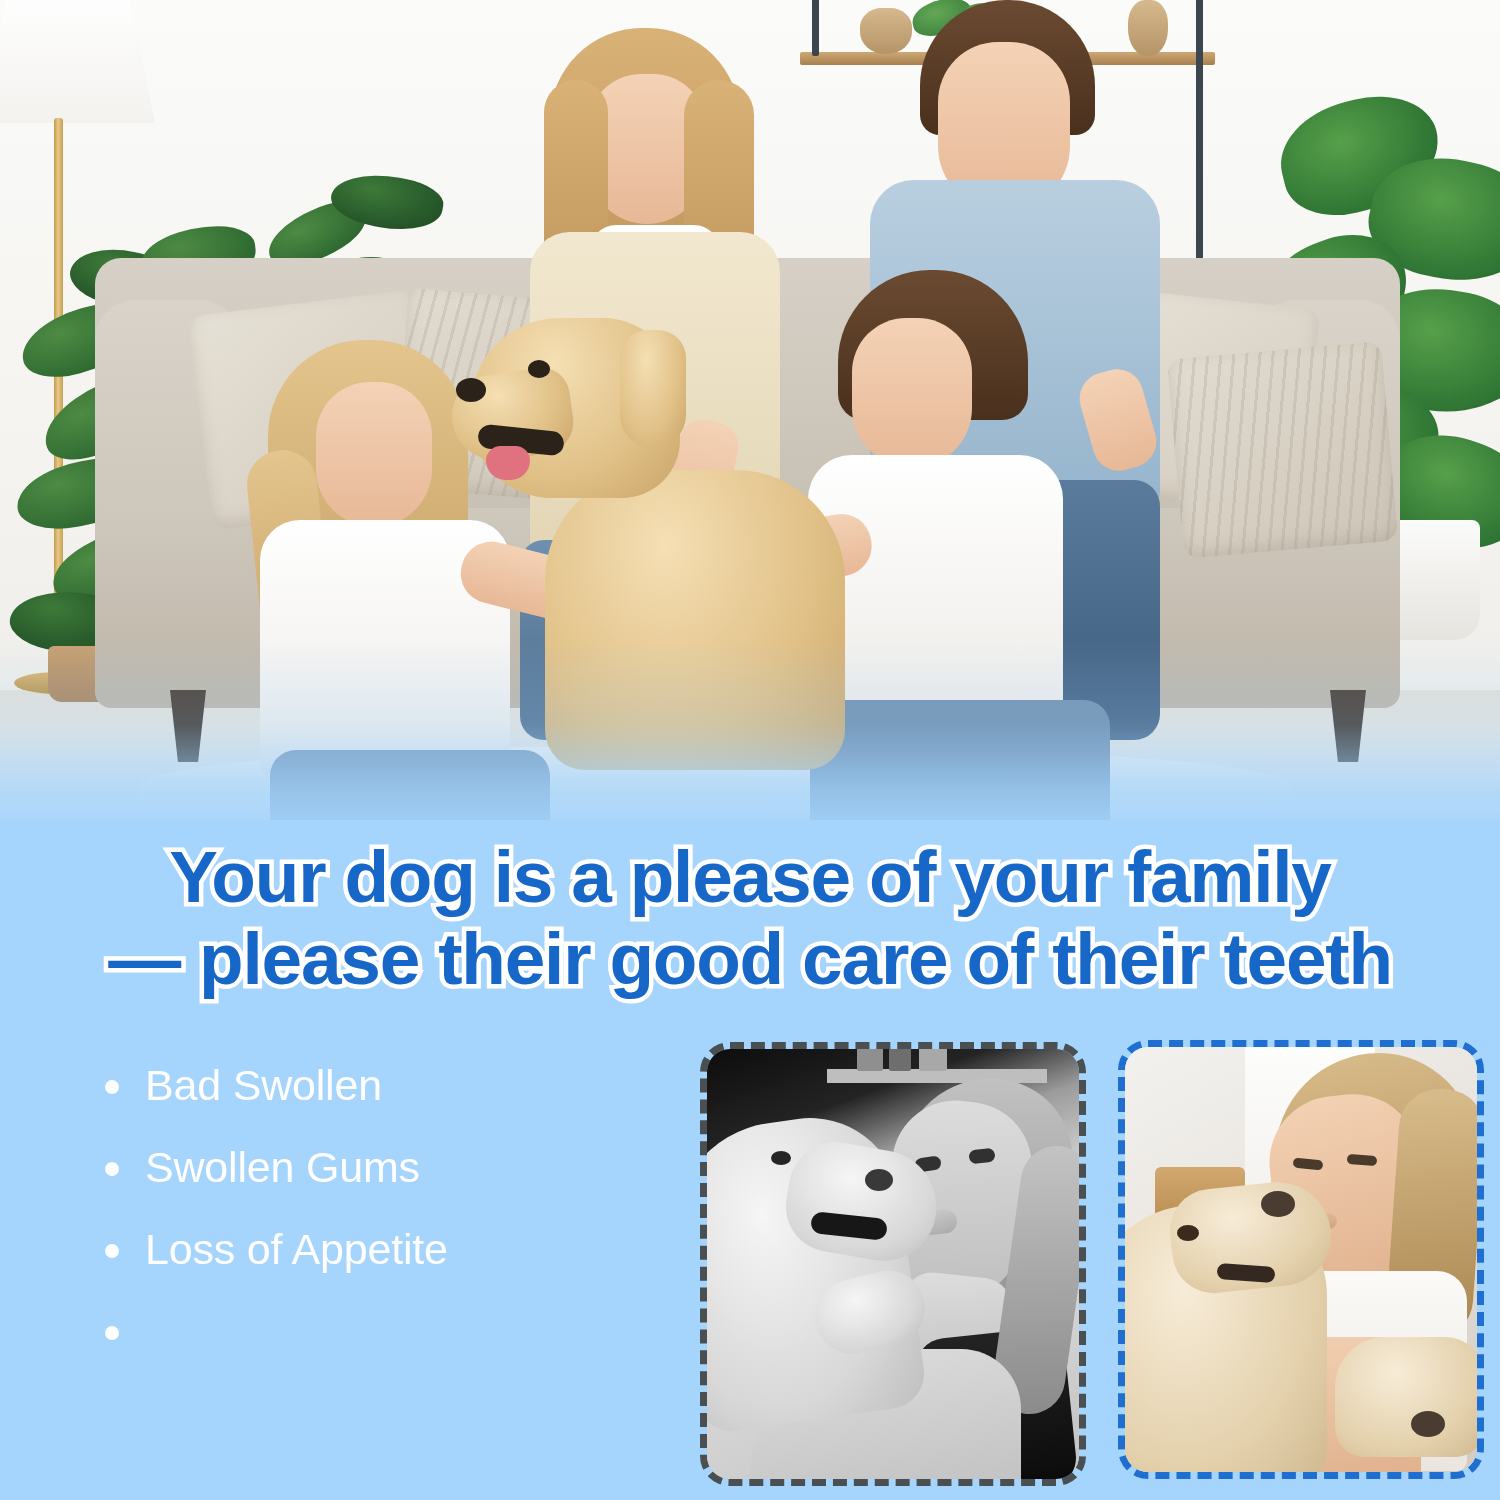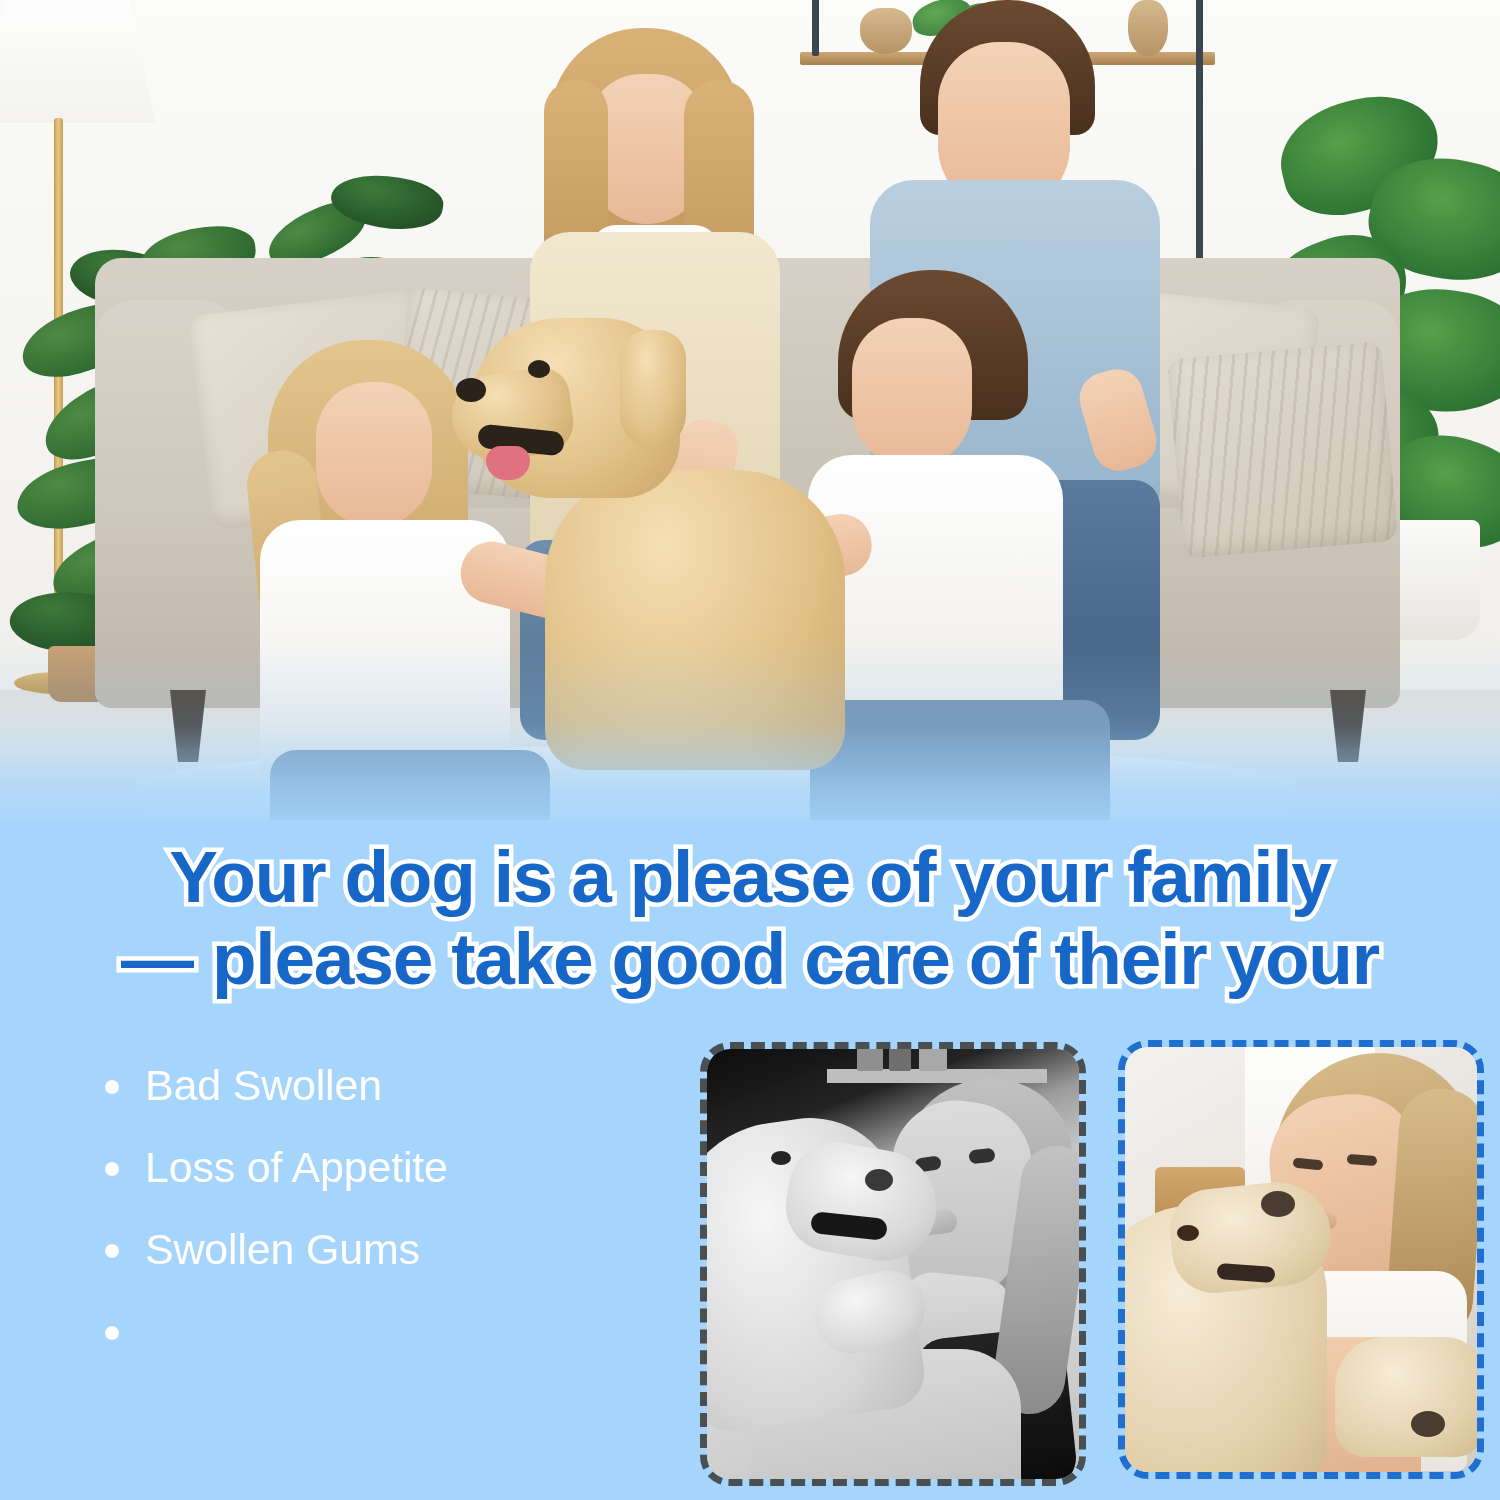--- a/index.html
+++ b/index.html
@@ -380,36 +380,36 @@
       <div class="dog-body" style="position:absolute;left:620px;top:330px;width:66px;height:118px;border-radius:34px 34px 40px 40px;"></div>
     </div>
 
     <div class="hero-fade"></div>
   </div>
 
   <div class="panel">
 
     <div class="headline">
       <span>Your dog is a please of your family</span>
-      <span class="l2">— please take good care of their your</span>
+      <span class="l2">— please their good care of their teeth</span>
     </div>
 
     <div class="left-col">
       <ul class="blist">
         <li>
           <span class="dot"></span>
           <span>Bad Swollen</span>
         </li>
         <li>
           <span class="dot"></span>
-          <span>Loss of Appetite</span>
+          <span>Swollen Gums</span>
         </li>
         <li>
           <span class="dot"></span>
-          <span>Swollen Gums</span>
+          <span>Loss of Appetite</span>
         </li>
         <li>
           <span class="dot"></span>
         </li>
       </ul>
     </div>
   </div>
 
   <div class="card card-bw">
     <div class="card-inner bw">

